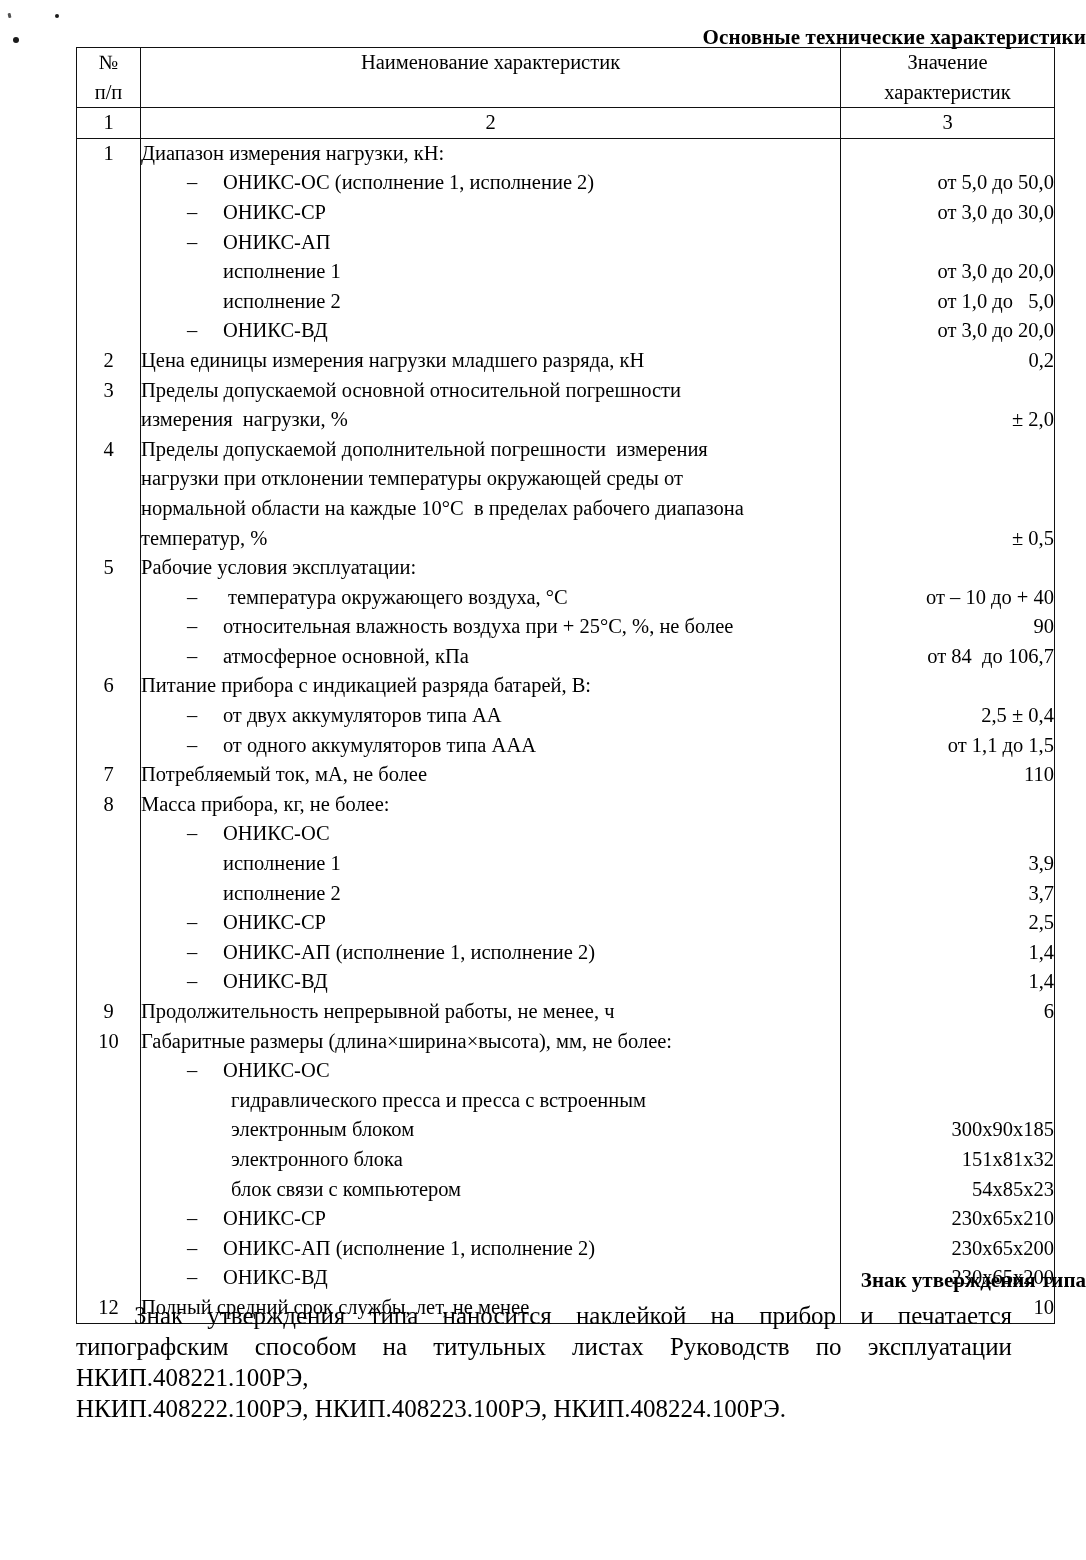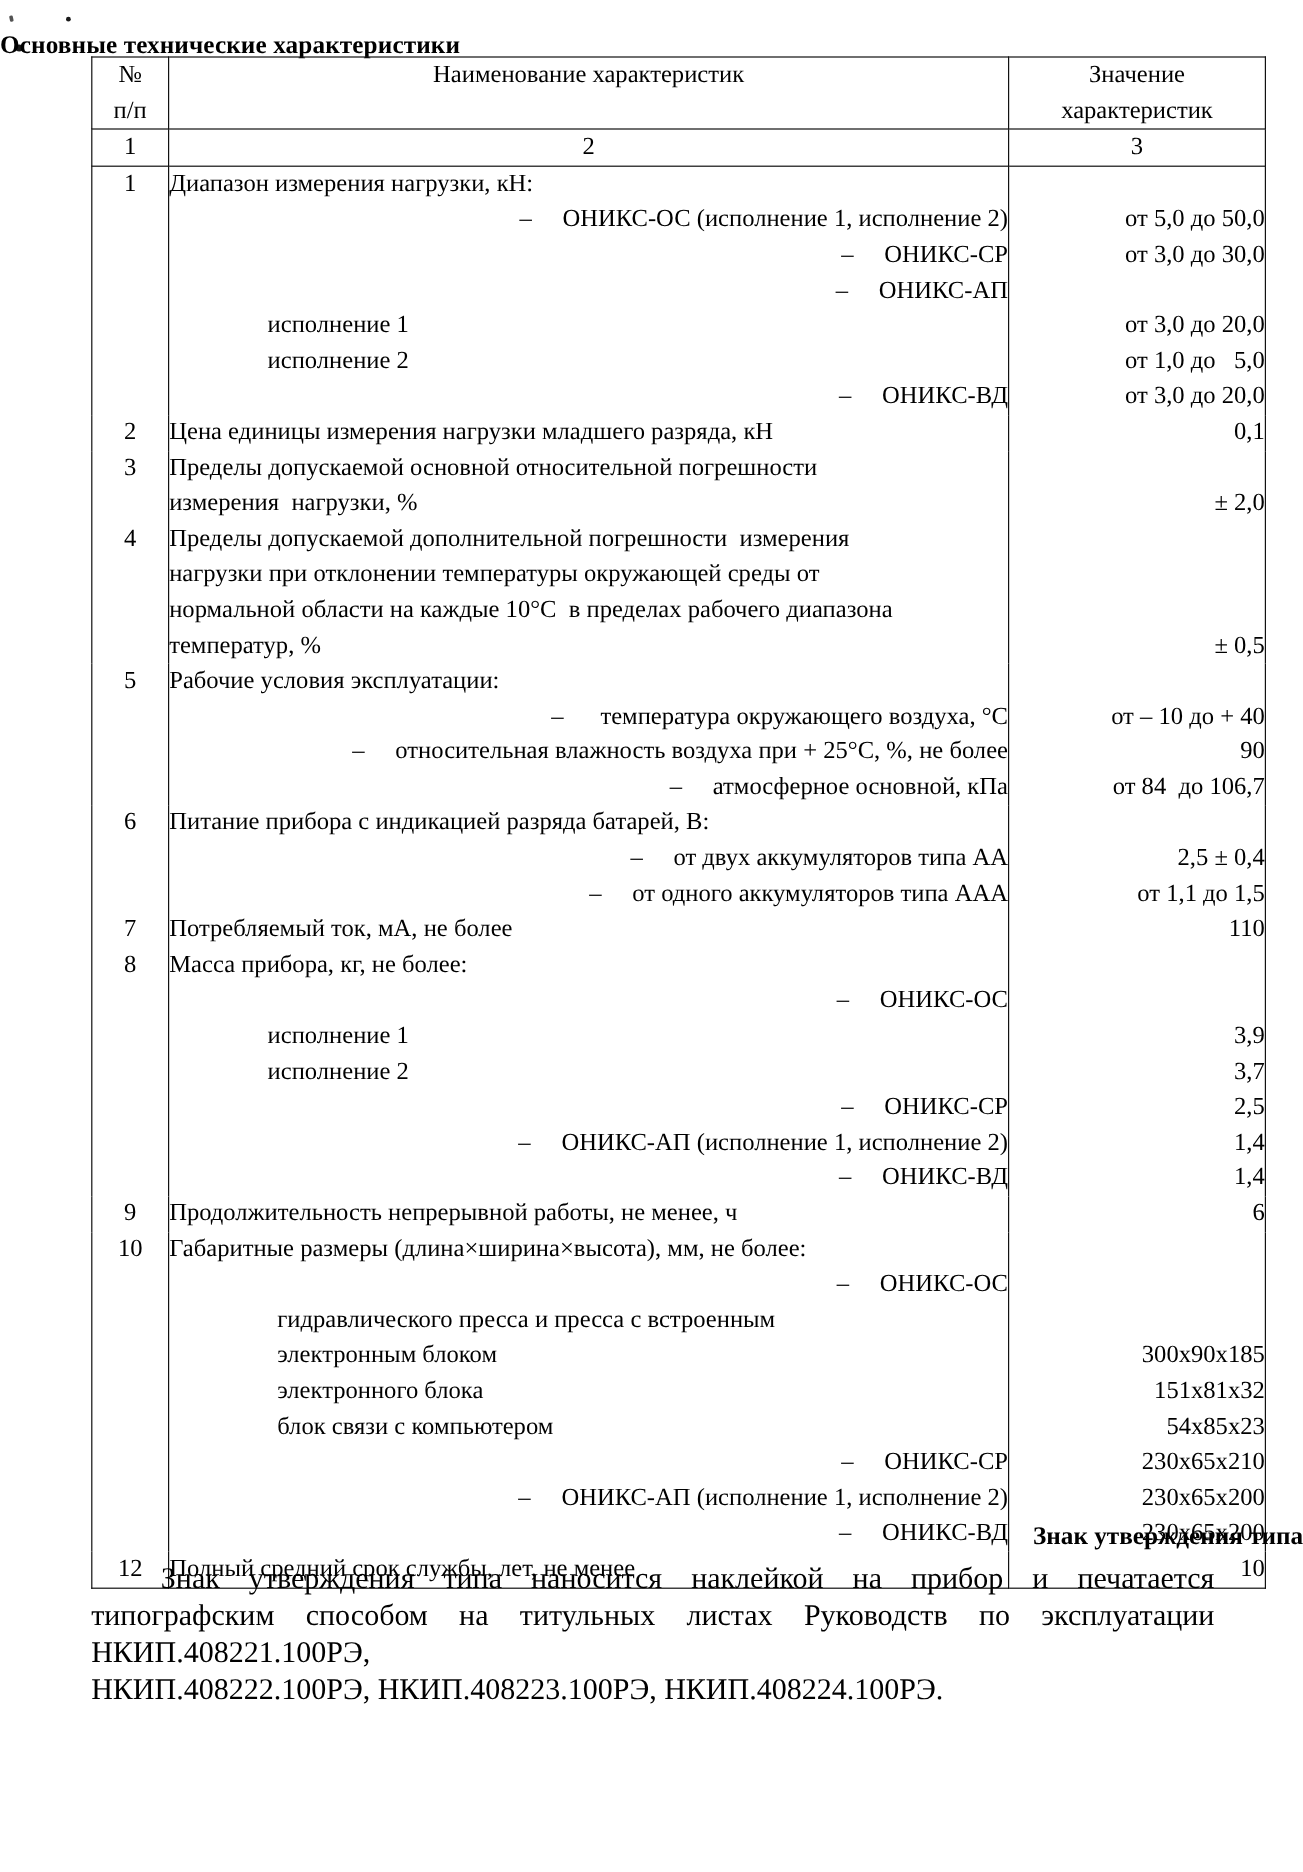--- a/index.html
+++ b/index.html
@@ -20,21 +20,21 @@
   .speck { position: absolute; background: #1a1a1a; border-radius: 50%; }
   .speck-a { left: 8px;  top: 13px;  width: 3px; height: 5px; border-radius: 1px; transform: rotate(-12deg); opacity:.75; }
   .speck-b { left: 55px; top: 14px;  width: 4px; height: 4px; }
   .speck-c { left: 13px; top: 37px;  width: 6px; height: 6px; }
 
   
   .doc-title {
     position: absolute;
     left: 0; right: 0;
     top: 25px;
-    text-align: left;
+    text-align: right;
     font-size: 21px;
     font-weight: bold;
     letter-spacing: .1px;
   }
 
   
   .tbl-wrap {
     position: absolute;
     left: 76px;
     top: 47px;
@@ -83,21 +83,21 @@
     padding: 2px 6px 4px 10px;
   }
   .cell-val {
     padding: 2px 8px 4px 6px;
     text-align: right;
   }
 
   .ln { display: block; height: 29.6px; line-height: 29.6px; white-space: pre; }
   .ln.blank { color: transparent; }
 
-  .ind1 { padding-left: 46px; text-align: right; }   
+  .ind1 { padding-left: 46px; }   
   .ind2 { padding-left: 82px; }   
   .ind3 { padding-left: 90px; }   
 
   
   .sec-title {
     position: absolute;
     left: 0; right: 0;
     top: 1268px;
     text-align: right;
     font-size: 21px;
@@ -172,21 +172,21 @@
           </td>
         </tr>
         <tr>
           <td class="cell-num" style="border-top: none; border-bottom: none;">
             <span class="n">2</span>
           </td>
           <td class="cell-name" style="border-top: none; border-bottom: none;">
             <span class="ln ">Цена единицы измерения нагрузки младшего разряда, кН</span>
           </td>
           <td class="cell-val" style="border-top: none; border-bottom: none;">
-            <span class="ln">0,1</span>
+            <span class="ln">0,2</span>
           </td>
         </tr>
         <tr>
           <td class="cell-num" style="border-top: none; border-bottom: none;">
             <span class="n">3</span>
           </td>
           <td class="cell-name" style="border-top: none; border-bottom: none;">
             <span class="ln ">Пределы допускаемой основной относительной погрешности</span>
             <span class="ln ">измерения  нагрузки, %</span>
           </td>

